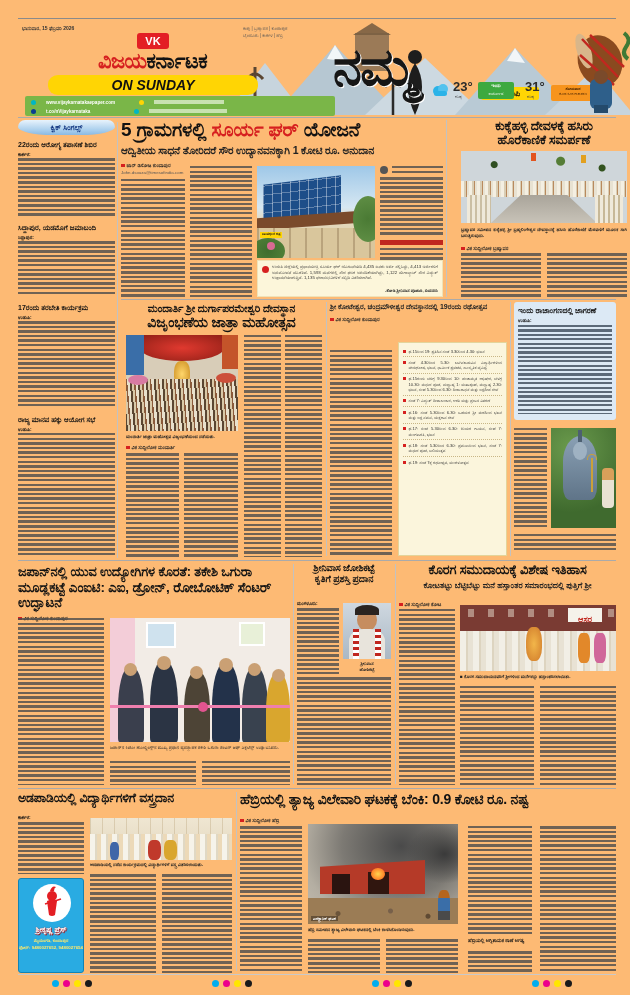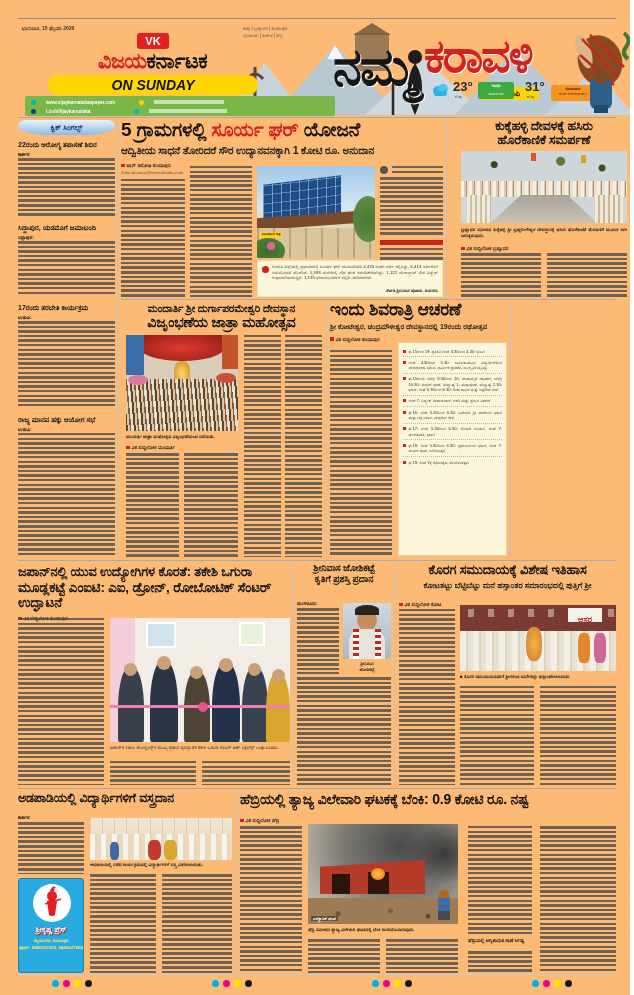--- a/index.html
+++ b/index.html
@@ -79,21 +79,20 @@
         <span class="sim light" style="position:relative;width:78px;height:4px;background:repeating-linear-gradient(to bottom,#eaf4dd 0,#eaf4dd 3px,transparent 3px);"></span>
       </div>
     </div>
 
     <div class="abs" style="left:243px;top:7px;width:92px;font-size:4.5px;color:#555;line-height:1.5;">
       <div>ಕಾಪು | ಬ್ರಹ್ಮಾವರ | ಕುಂದಾಪುರ</div>
       <div>ಬೈಂದೂರು | ಕಾರ್ಕಳ | ಹೆಬ್ರಿ</div>
     </div>
 
     <div class="abs" style="left:333px;top:18px;font-size:52px;font-weight:900;color:#161616;letter-spacing:-2px;text-shadow:1px 1px 0 #fff;">ನಮ್ಮ</div>
-    <div class="abs red" style="left:424px;top:10px;font-size:46px;font-weight:900;letter-spacing:-2px;text-shadow:1px 1px 0 #fff;">ಕರಾವಳಿ</div>
     <div class="abs" style="left:481px;top:68px;width:58px;height:13px;background:#ffd504;border-radius:2px;text-align:center;font-size:8px;font-weight:800;color:#111;line-height:13px;">ಉಡುಪಿ</div>
 
     <div class="abs" style="left:432px;top:60px;width:180px;height:36px;">
       <svg class="abs" style="left:0;top:4px;" width="18" height="14" viewBox="0 0 18 14">
         <circle cx="6" cy="8" r="5" fill="#2bb3e8"></circle>
           <circle cx="11" cy="6" r="5" fill="#51c2ee"></circle>
           <rect x="2" y="8" width="13" height="5" rx="2.5" fill="#2bb3e8"></rect>
       </svg>
       <div class="abs" style="left:21px;top:0;font-size:13px;font-weight:800;color:#2b2b2b;">23°</div>
       <div class="abs" style="left:23px;top:15px;font-size:4px;color:#444;">ಕನಿಷ್ಠ</div>
@@ -238,21 +237,20 @@
       </div>
     <div class="sim" style="left:5px;top:151px;width:53px;height:104px;"></div>
     <div class="sim" style="left:63px;top:151px;width:54px;height:104px;"></div>
     <div class="sim" style="left:123px;top:33px;width:37px;height:222px;"></div>
     <div class="sim" style="left:164px;top:33px;width:37px;height:222px;"></div>
   </div>
 
   <div class="rule-v" style="left:326px;top:302px;height:254px;"></div>
 
   <div class="abs" style="left:330px;top:300px;width:177px;height:258px;">
-    <div class="hl" style="font-size:17px;">ಇಂದು ಶಿವರಾತ್ರಿ ಆಚರಣೆ</div>
     <div style="font-size:7px;font-weight:700;color:#222;margin-top:3px;">ಶ್ರೀ ಕೋಟೇಶ್ವರ, ಚಂದ್ರಮೌಳೀಶ್ವರ ದೇವಸ್ಥಾನದಲ್ಲಿ 19ರಂದು ರಥೋತ್ಸವ</div>
     <div class="byline" style="margin-top:5px;">
         <span class="sq"></span>
         <span>ವಿಕ ಸುದ್ದಿಲೋಕ ಕುಂದಾಪುರ</span>
       </div>
     <div class="sim" style="left:0;top:50px;width:62px;height:206px;"></div>
     <div class="abs" style="left:68px;top:42px;width:109px;height:214px;background:#fbf5dc;border:1px solid #e3d49a;overflow:hidden;">
       <ul class="sched">
         <li>
             <span>ಫೆ.15ರಿಂದ 19: ಪ್ರತಿದಿನ ಸಂಜೆ 3.30ರಿಂದ 4.30: ಭಜನೆ</span>
@@ -277,20 +275,37 @@
           </li>
         <li>
             <span>ಫೆ.19: ಸಂಜೆ 7ಕ್ಕೆ ರಥೋತ್ಸವ, ಮಂಗಳೋತ್ಸವ</span>
           </li>
       </ul>
     </div>
   </div>
 
   <div class="rule-v" style="left:510px;top:302px;height:254px;"></div>
 
+  <div class="abs" style="left:514px;top:302px;width:102px;height:256px;">
+    <div class="abs" style="left:0;top:0;width:102px;height:118px;background:#dce9f5;border-radius:3px;padding:4px;">
+      <div style="font-size:7.5px;font-weight:800;color:#111;">ಇಂದು ರಾಜಾಂಗಣದಲ್ಲಿ ಜಾಗರಣೆ</div>
+      <span class="lead" style="position:absolute;left:4px;top:16px;">ಉಡುಪಿ:</span>
+      <div class="sim onblue" style="position:absolute;left:4px;top:23px;width:94px;height:89px;"></div>
+    </div>
+    <div class="sim" style="left:0;top:126px;width:33px;height:100px;"></div>
+    <div class="photo" style="left:37px;top:126px;width:65px;height:100px;background:radial-gradient(circle at 30% 20%,#6a9a4c,#3f6a2e 70%);">
+      <div class="abs" style="left:12px;top:8px;width:34px;height:64px;border-radius:50% 50% 20% 20%/40% 40% 20% 20%;background:linear-gradient(#8aa0b4,#5f7488);"></div>
+      <div class="abs" style="left:22px;top:14px;width:14px;height:18px;border-radius:50%;background:#9fb2c2;"></div>
+      <div class="abs" style="left:27px;top:2px;width:4px;height:12px;background:#4d6071;"></div>
+      <div class="abs" style="left:40px;top:30px;width:2px;height:34px;background:#caa13a;"></div>
+      <div class="abs" style="left:36px;top:26px;width:10px;height:6px;border:1.5px solid #caa13a;border-bottom:none;border-radius:6px 6px 0 0;"></div>
+      <div class="abs" style="right:2px;top:40px;width:12px;height:40px;background:linear-gradient(#d9a05a 30%,#e8e2d2 30%);border-radius:4px;"></div>
+    </div>
+    <div class="sim" style="left:0;top:232px;width:102px;height:18px;"></div>
+  </div>
 
   <div class="rule-h" style="left:18px;top:560px;width:598px;"></div>
 
   <div class="abs" style="left:18px;top:563px;width:272px;height:222px;">
     <div class="hl">
       <div style="font-size:13px;margin-top:2px;">ಜಪಾನ್‌ನಲ್ಲಿ ಯುವ ಉದ್ಯೋಗಿಗಳ ಕೊರತೆ: ತಕೇಶಿ ಒಗುರಾ</div>
       <div style="font-size:13.5px;">ಮೂಡ್ಲಕಟ್ಟೆ ಎಂಐಟಿ: ಎಐ, ಡ್ರೋನ್, ರೋಬೋಟಿಕ್ ಸೆಂಟರ್ ಉದ್ಘಾಟನೆ</div>
     </div>
     <div class="byline" style="margin-top:4px;">
         <span class="sq"></span>

